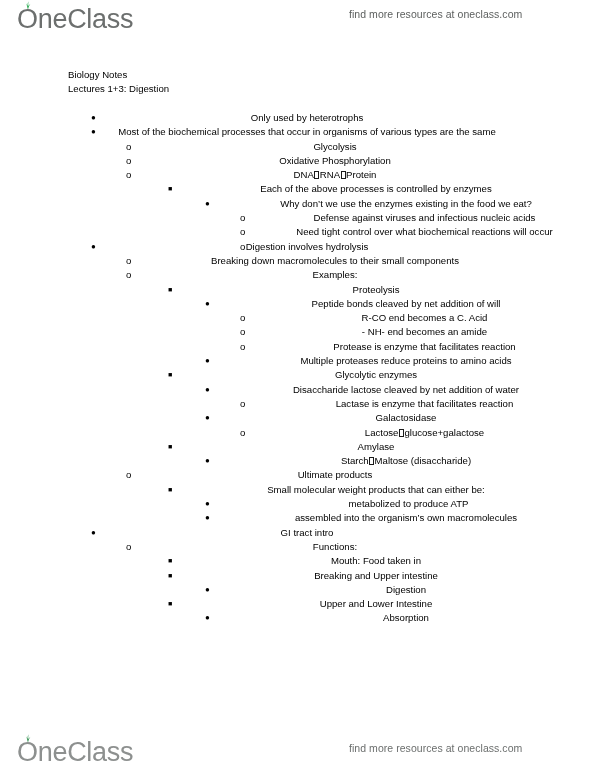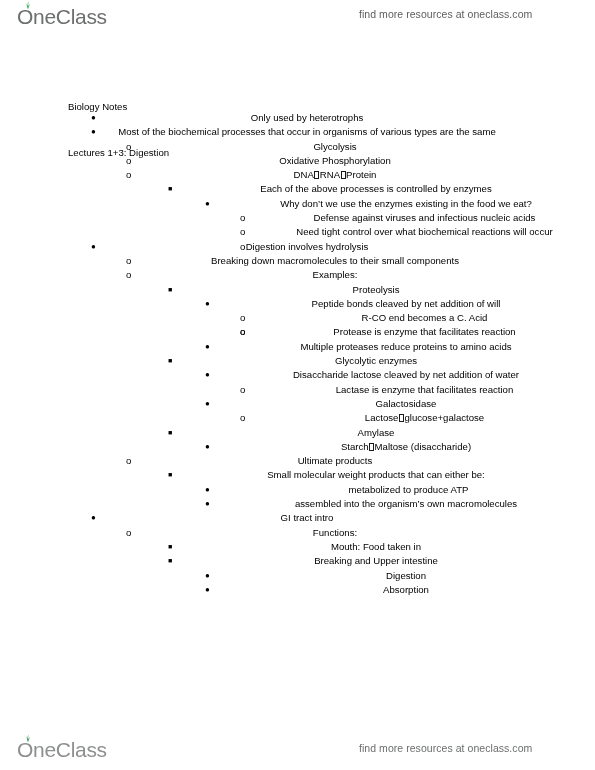--- a/index.html
+++ b/index.html
@@ -31,56 +31,56 @@
   .logo {
     position: absolute;
     left: 17px;
     display: flex;
     align-items: flex-start;
     user-select: none;
   }
   .logo-word {
     position: relative;
     font-family: "Liberation Sans", sans-serif;
-    font-size: 21px;
+    font-size: 27px;
     letter-spacing: -0.3px;
     font-weight: 400;
     color: #6c6f6e;
     line-height: 1;
   }
   #footer-bar .logo-word { color: #8d908f; }
   .leaf {
     position: absolute;
     left: 6px;
     top: -5px;
     width: 9px;
     height: 8px;
   }
 
   .promo {
     position: absolute;
-    left: 359px;
+    left: 349px;
     top: 8px;
     font-size: 10.5px;
     color: #5c5f5e;
     letter-spacing: 0.05px;
     white-space: nowrap;
   }
   #footer-bar .promo { color: #6b6e6d; top: 9px; }
 
   
   #doc-title-block {
     position: absolute;
     left: 68px;
     top: 68px;
     font-size: 9.6px;
     line-height: 14.2px;
     color: #000;
   }
-  .title-line { white-space: nowrap; margin-top: 32px; }
+  .title-line { white-space: nowrap; }
 
   #outline {
     position: absolute;
     left: 0;
     top: 111px;
     width: 595px;
   }
 
   .li {
     position: relative;
@@ -205,20 +205,21 @@
     <div class="li lv4">
       <span class="bullet">●</span>
       <span class="txt wrap-w">Peptide bonds cleaved by net addition of will</span>
     </div>
     <div class="li lv5">
       <span class="bullet" style="font-size: 9.6px;">o</span>
       <span class="txt wrap-w">R-CO end becomes a C. Acid</span>
     </div>
     <div class="li lv5">
       <span class="bullet" style="font-size: 9.6px;">o</span>
+      <span class="txt wrap-w">- NH- end becomes an amide</span>
     </div>
     <div class="li lv5">
       <span class="bullet" style="font-size: 9.6px;">o</span>
       <span class="txt wrap-w">Protease is enzyme that facilitates reaction</span>
     </div>
     <div class="li lv4">
       <span class="bullet">●</span>
       <span class="txt wrap-w">Multiple proteases reduce proteins to amino acids</span>
     </div>
     <div class="li lv3">
@@ -277,20 +278,24 @@
       <span class="bullet">■</span>
       <span class="txt wrap-w">Mouth: Food taken in</span>
     </div>
     <div class="li lv3">
       <span class="bullet">■</span>
       <span class="txt wrap-w">Breaking and Upper intestine</span>
     </div>
     <div class="li lv4">
       <span class="bullet">●</span>
       <span class="txt wrap-w">Digestion</span>
+    </div>
+    <div class="li lv3">
+      <span class="bullet">■</span>
+      <span class="txt wrap-w">Upper and Lower Intestine</span>
     </div>
     <div class="li lv4">
       <span class="bullet">●</span>
       <span class="txt wrap-w">Absorption</span>
     </div>
   </div>
 
 <div class="brand-bar" id="footer-bar">
   <div class="logo" style="top:6px;">
     <span class="logo-word">OneClass</span>

